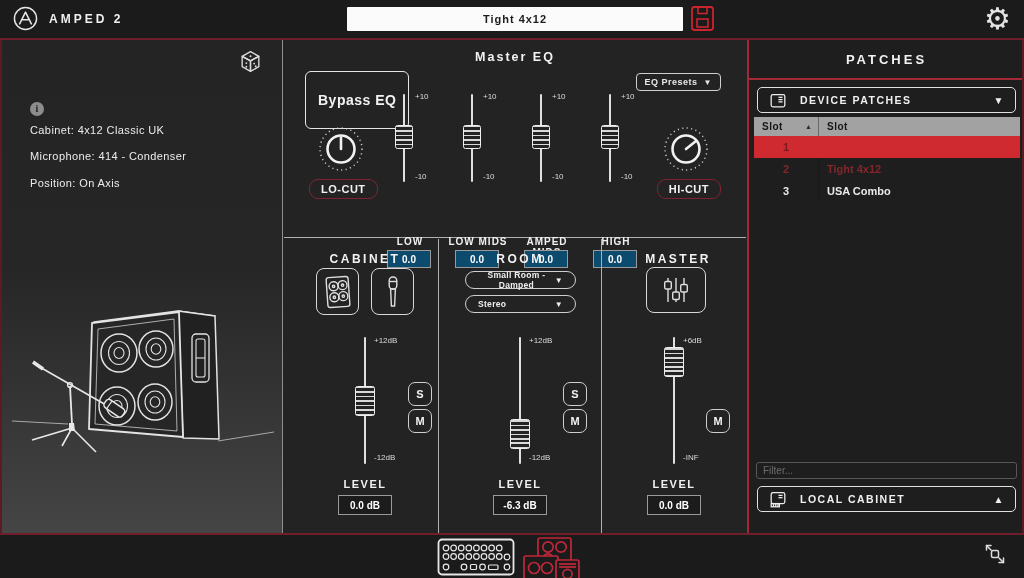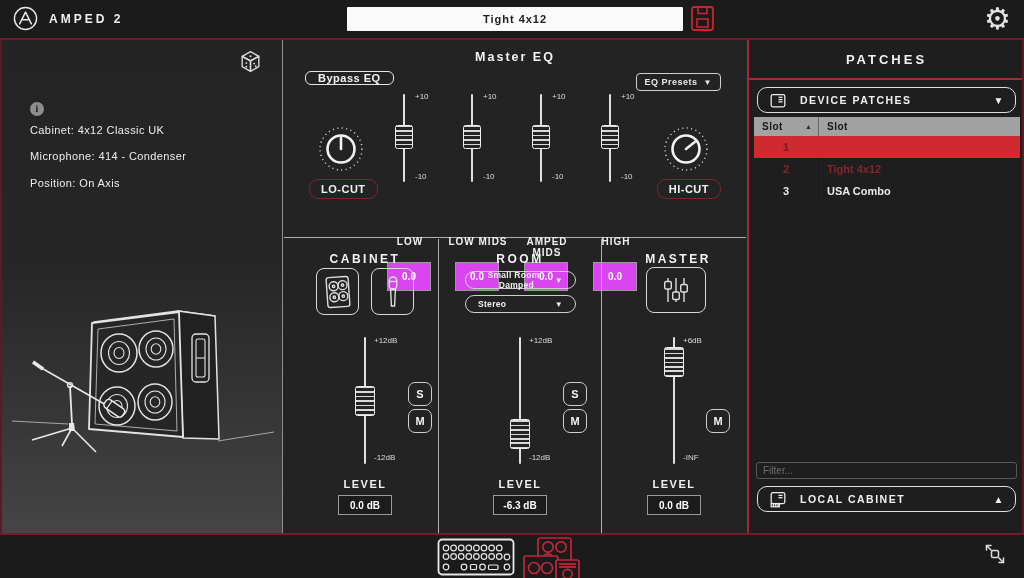--- a/index.html
+++ b/index.html
@@ -36,43 +36,43 @@
   .iline { position:absolute; left:30px; color:#ececec; font-size:11px; letter-spacing:0.4px; font-weight:400; }
   .il1 { top:84px; } .il2 { top:110px; } .il3 { top:137px; }
   .cabillo { position:absolute; left:12px; top:250px; }
 
   
   .center { position:absolute; left:284px; top:0; width:462px; height:100%; }
   .eq { position:absolute; top:0; left:0; width:462px; height:198px; border-bottom:1px solid #b0b0b0; }
   .eqtitle { position:absolute; top:10px; width:100%; text-align:center; color:#f2f2f2;
     font-size:12.5px; font-weight:700; letter-spacing:2px; }
   .bypassbtn { position:absolute; left:21px; top:31px; border:1.5px solid #e6e6e6; border-radius:6px;
-    color:#f2f2f2; font-size:11px; font-weight:700; padding:0 12px; letter-spacing:0.5px; cursor:pointer; background:none; }
+    color:#f2f2f2; font-size:14px; font-weight:700; padding:20px 12px; letter-spacing:0.5px; cursor:pointer; background:none; }
   .presetsbtn { position:absolute; right:25px; top:33px; border:1.2px solid #cfcfcf; border-radius:4px;
     color:#e8e8e8; font-size:9px; font-weight:700; padding:3px 8px; letter-spacing:0.5px;
     display:flex; align-items:center; gap:6px; cursor:pointer; background:none; }
   .presetsbtn .caret { font-size:8px; }
   .knob { position:absolute; top:85px; }
   .knob.lo { left:33px; } .knob.hi { left:378px; }
   .cutlabel { position:absolute; top:139px; border:1.6px solid #7e2330; border-radius:9px;
     color:#f2f2f2; font-size:11px; font-weight:700; padding:3px 11px; letter-spacing:0.5px; cursor:pointer; background:none; }
   .cutlabel.lo { left:25px; } .cutlabel.hi { right:25px; }
 
   .eq-band { position:absolute; top:50px; width:64px; height:148px; }
   .eq-band .track { position:absolute; left:25px; top:4px; width:2px; height:88px; background:#e0e0e0; border-radius:2px; }
   .fhandle { position:absolute; border:1.5px solid #efefef; border-radius:2.5px;
     background:repeating-linear-gradient(180deg,#d8d8d8 0 1.5px,#232323 1.5px 4.5px); cursor:grab; }
   .eq-band .fhandle { left:17px; top:35px; width:18px; height:24px; }
   .fmax,.fmin { position:absolute; color:#dcdcdc; font-size:8px; font-weight:400; }
   .eq-band .fmax { left:37px; top:2px; } .eq-band .fmin { left:37px; top:82px; }
   .bandlabel { position:absolute; top:146px; width:100%; text-align:center; color:#f0f0f0;
     font-size:10px; font-weight:700; letter-spacing:1px; }
-  .valuebox { position:absolute; top:160px; left:9px; width:44px; height:29px; border:1px solid #9a9a9a;
-    background:#d946ef; color:#fff; font-size:10px; font-weight:700;
-    display:flex; align-items:center; justify-content:center;margin-top:12px; }
+  .valuebox { position:absolute; top:160px; left:9px; width:44px; height:18px; border:1px solid #9a9a9a;
+    background:#0c4a6e; color:#fff; font-size:10px; font-weight:700;
+    display:flex; align-items:center; justify-content:center; }
 
   .cols { position:absolute; top:199px; left:8px; width:462px; height:296px; display:flex; }
   .col { position:relative; height:100%; }
   .col-cab { width:147px; border-right:1px solid #b0b0b0; }
   .col-room { width:163px; border-right:1px solid #b0b0b0; }
   .col-master { flex:1; }
   .coltitle { position:absolute; top:13px; width:100%; text-align:center; color:#f2f2f2;
     font-size:12px; font-weight:700; letter-spacing:2.5px; }
   .iconbtn { position:absolute; border:1.5px solid #d8d8d8; border-radius:8px;
     display:flex; align-items:center; justify-content:center; cursor:pointer; background:none; }
@@ -96,21 +96,21 @@
     font-size:11px; font-weight:700; letter-spacing:1.5px; }
   .lvl-value { position:absolute; top:256px; width:54px; height:20px; border:1px solid #9a9a9a;
     background:#1c1c1c; color:#fff; font-size:10px; font-weight:700;
     display:flex; align-items:center; justify-content:center; }
 
   
   .right { position:absolute; left:747px; top:0; width:277px; height:100%; background:#1e1e1e;
     border-left:2px solid #a42936; }
   .pheader { height:40px; border-bottom:2px solid #a42936; display:flex; align-items:center; justify-content:center;
     color:#f2f2f2; font-size:13px; font-weight:700; letter-spacing:3px; }
-  .listbtn { position:absolute; left:8px; right:8px; height:26px; border:1.5px solid #e0e0e0; border-radius:10px;
+  .listbtn { position:absolute; left:8px; right:8px; height:26px; border:1.5px solid #e0e0e0; border-radius:5px;
     display:flex; align-items:center; gap:12px; padding:0 10px; color:#f0f0f0;
     font-size:10.5px; font-weight:700; letter-spacing:1.5px; cursor:pointer; background:none; }
   .listbtn .caret { margin-left:auto; font-size:10px; }
   .devicebtn { top:47px; }
   .localbtn { top:auto; bottom:21px; }
   .ptable { position:absolute; left:5px; right:4px; top:77px; }
   .phead { height:19px; background:#a2a2a2; color:#161616; display:flex; align-items:center;
     font-size:10px; font-weight:700; letter-spacing:0.5px; }
   .phead .pslot { display:flex; align-items:center; padding-left:8px; }
   .pslot { width:64px; }

